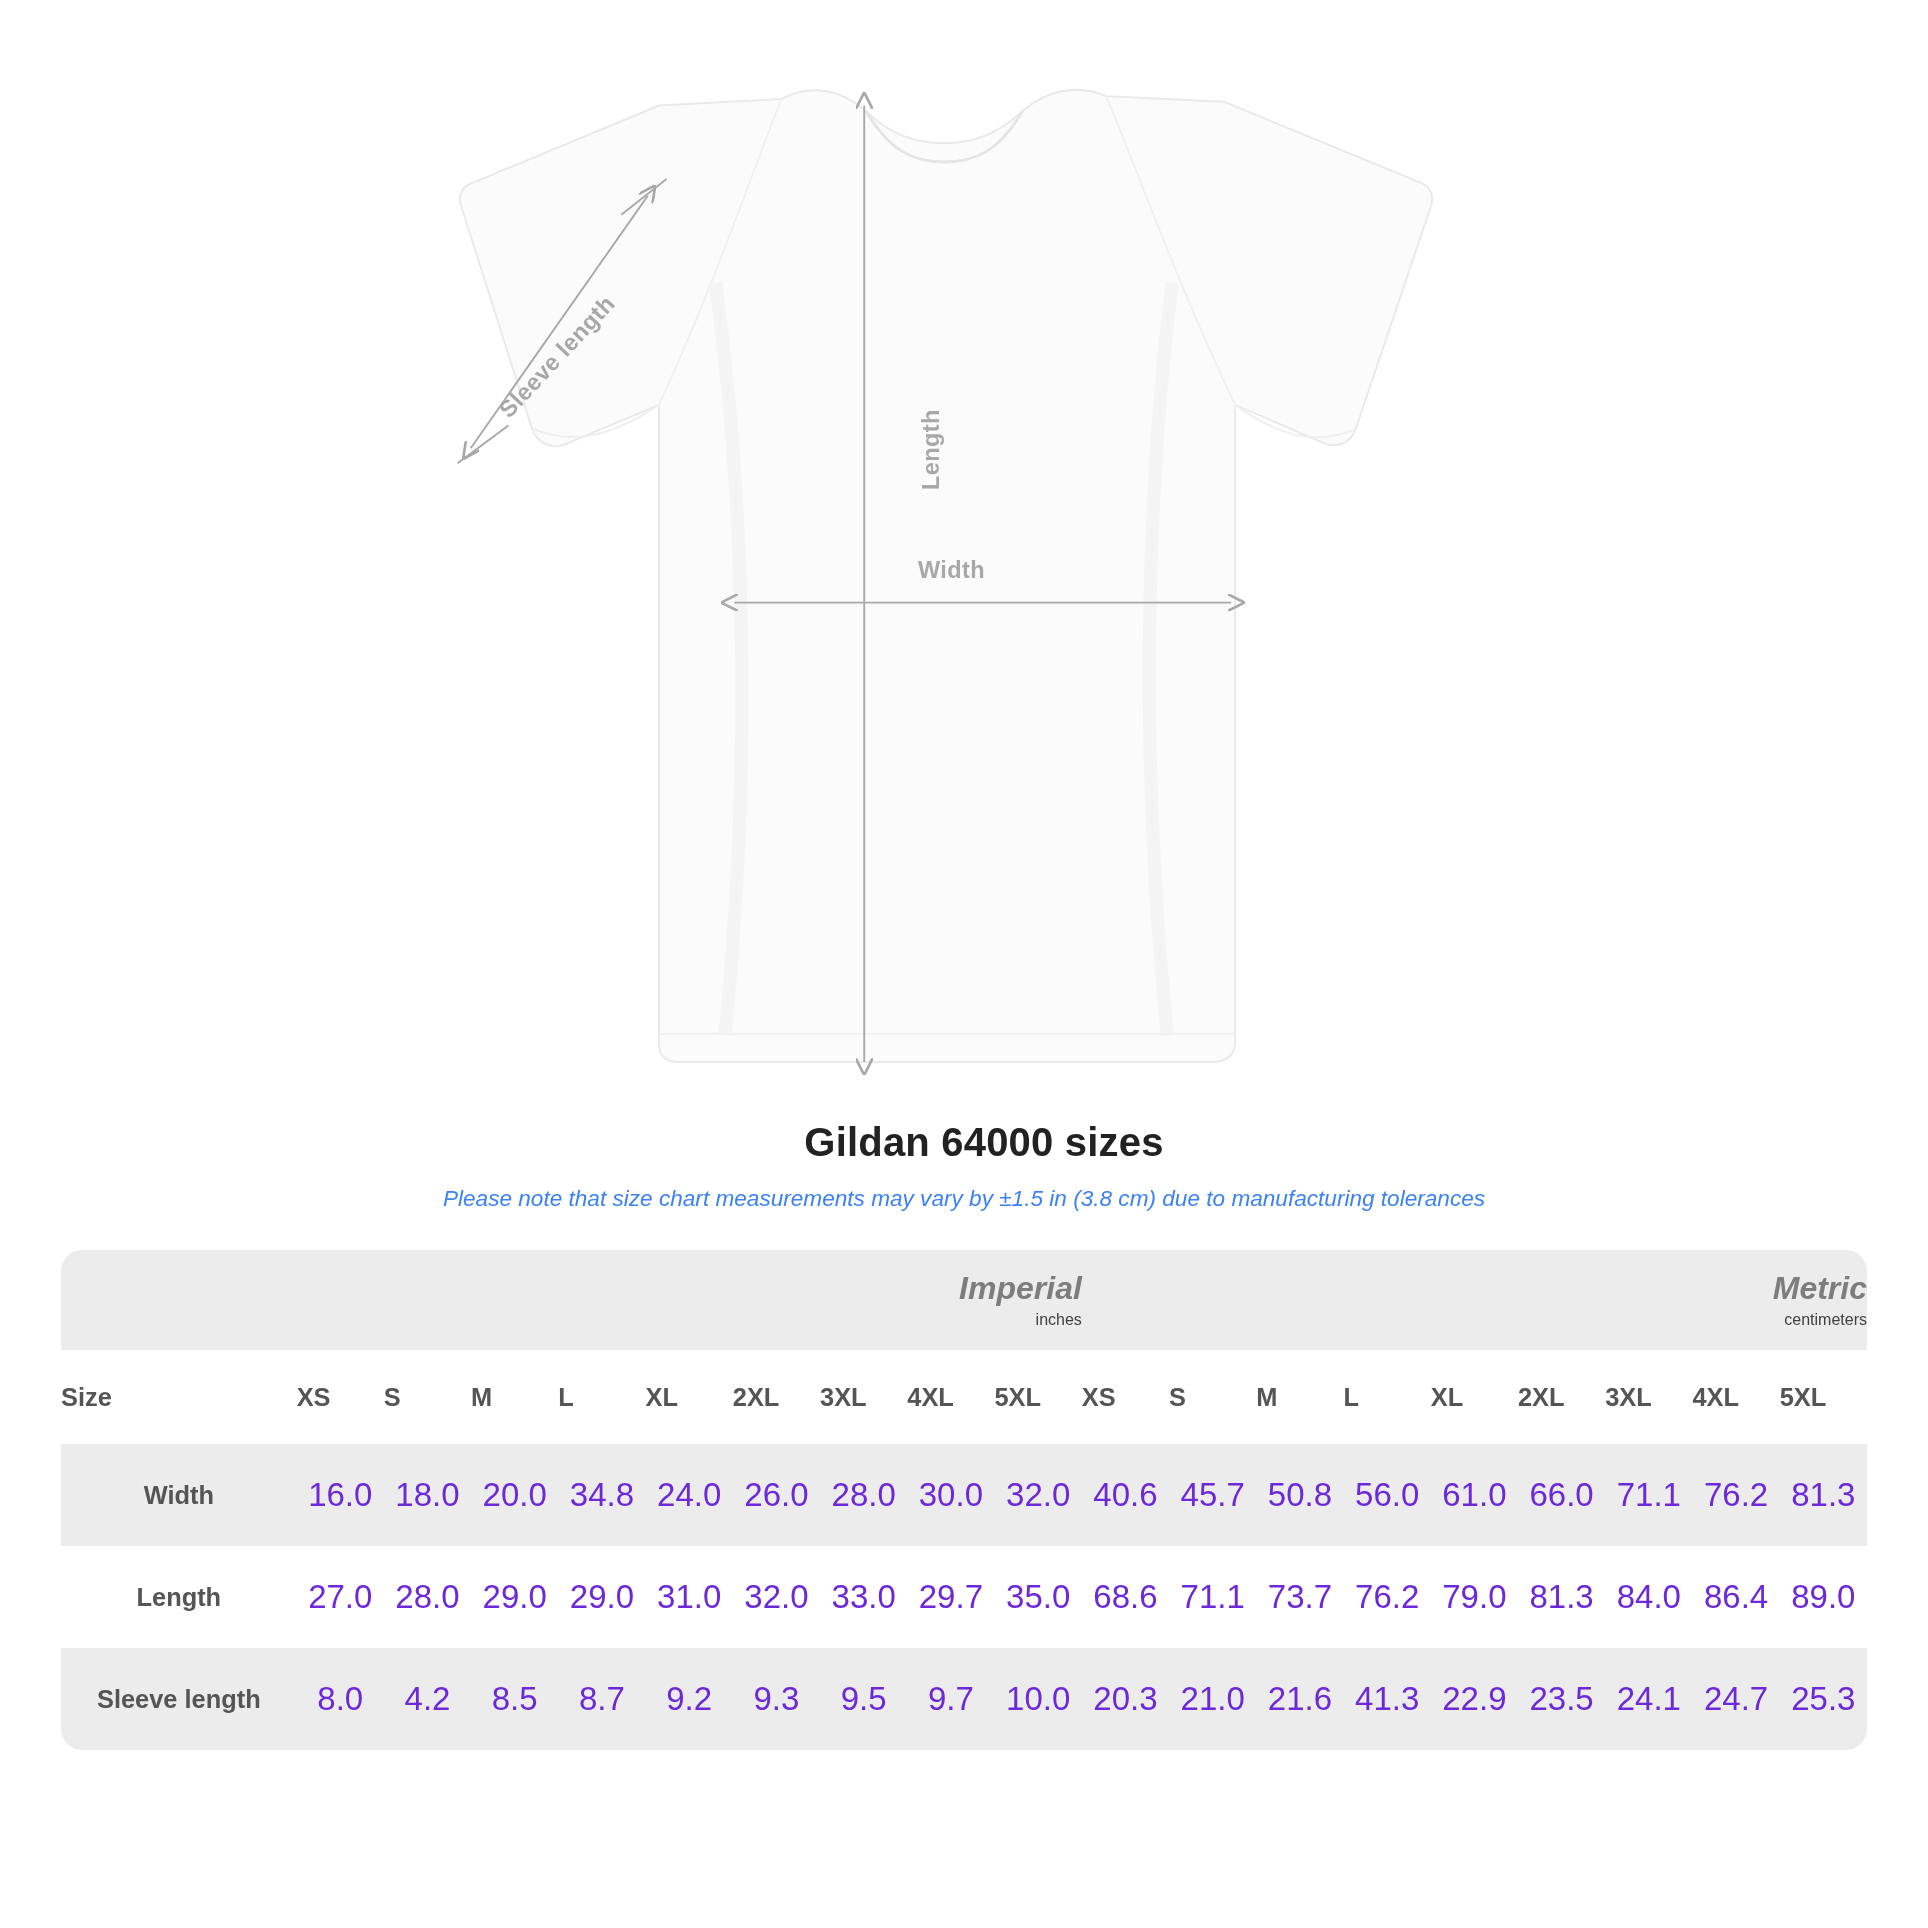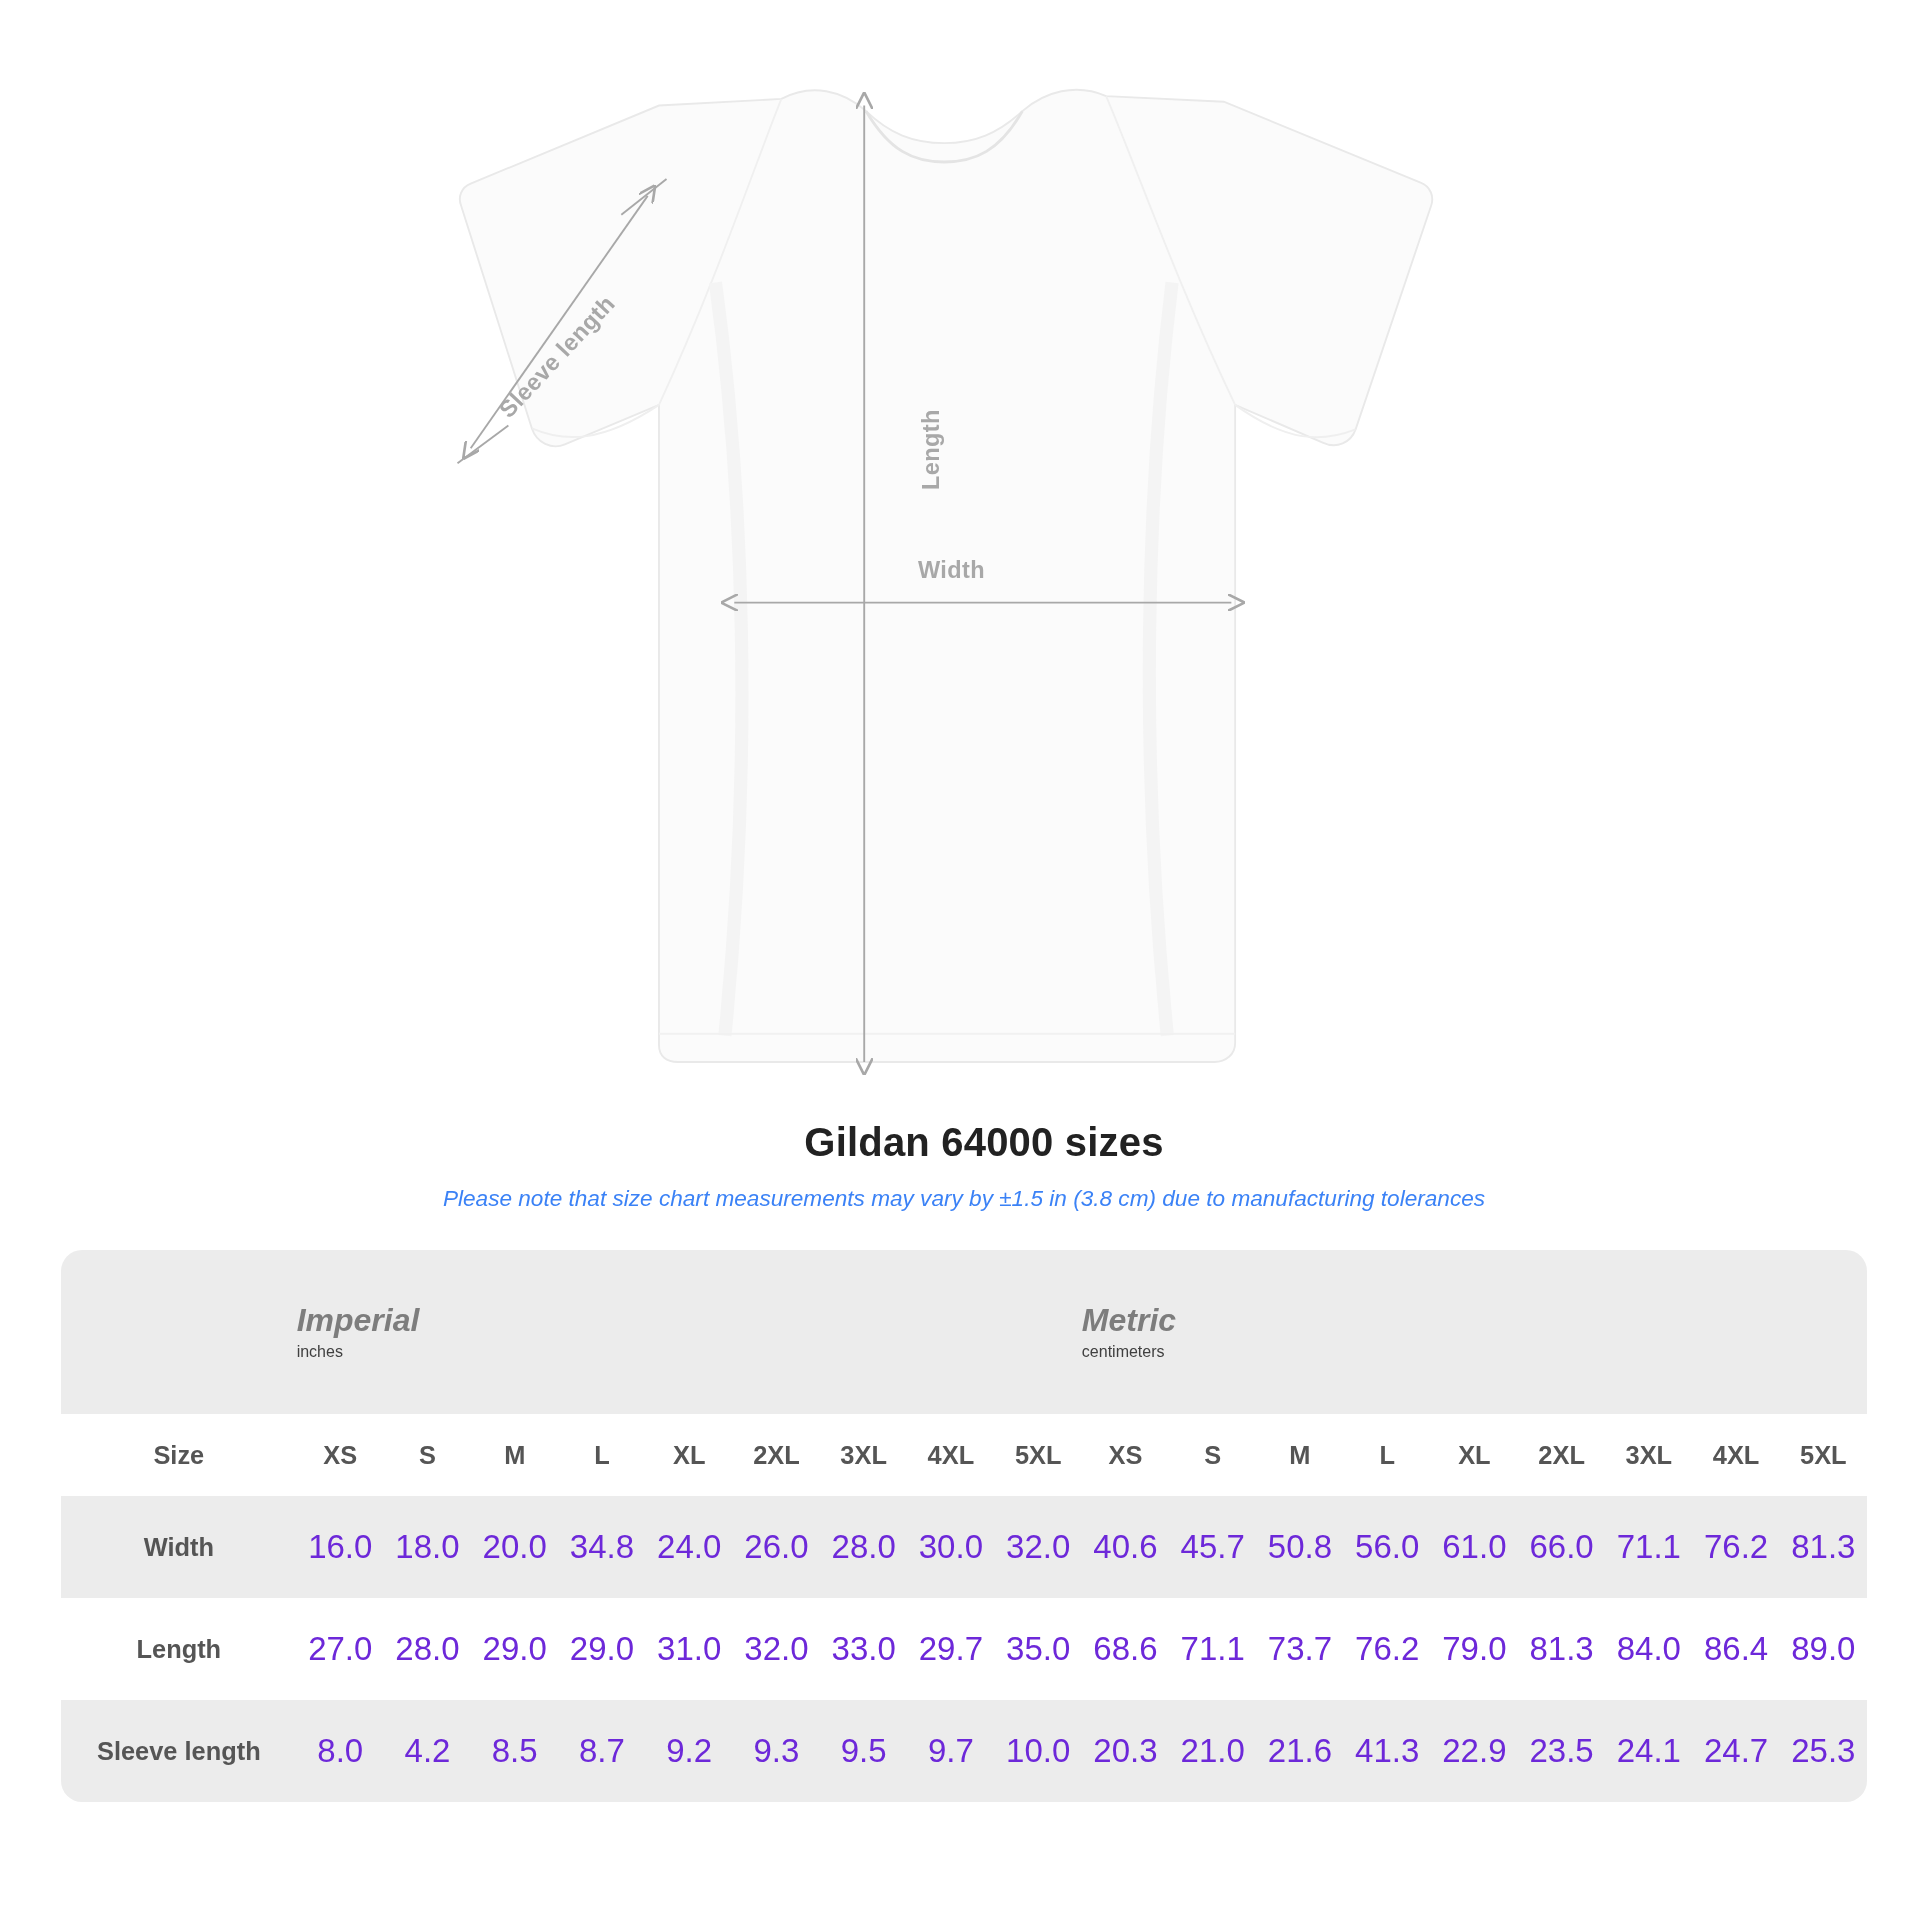--- a/index.html
+++ b/index.html
@@ -79,43 +79,42 @@
     border-collapse: collapse;
     width: 1806px;
     table-layout: fixed;
   }
   table.size-table td, table.size-table th {
     padding: 0;
     margin: 0;
   }
   .unit-head {
     background: #ececec;
-    height: 164px;
-    text-align: left;
+    height: 100px;
+    text-align: right;
     vertical-align: middle;
   }
   .unit-head .u-name {
     font-size: 32px;
     font-weight: bold;
     font-style: italic;
     color: #7d7d7d;
     line-height: 1.25;
   }
   .unit-head .u-sub {
     font-size: 16px;
     color: #404040;
     line-height: 1.5;
   }
   .corner-cell {
     background: #ececec;
   }
 
   .hdr-row td {
-    height: 82px;
-    text-align: center;
+    height: 94px;
     vertical-align: middle;
     font-size: 25.4px;
     font-weight: bold;
     color: #555555;
     background: #ffffff;
   }
   .hdr-row td.rowlabel {
     background: #ffffff;
   }
 

